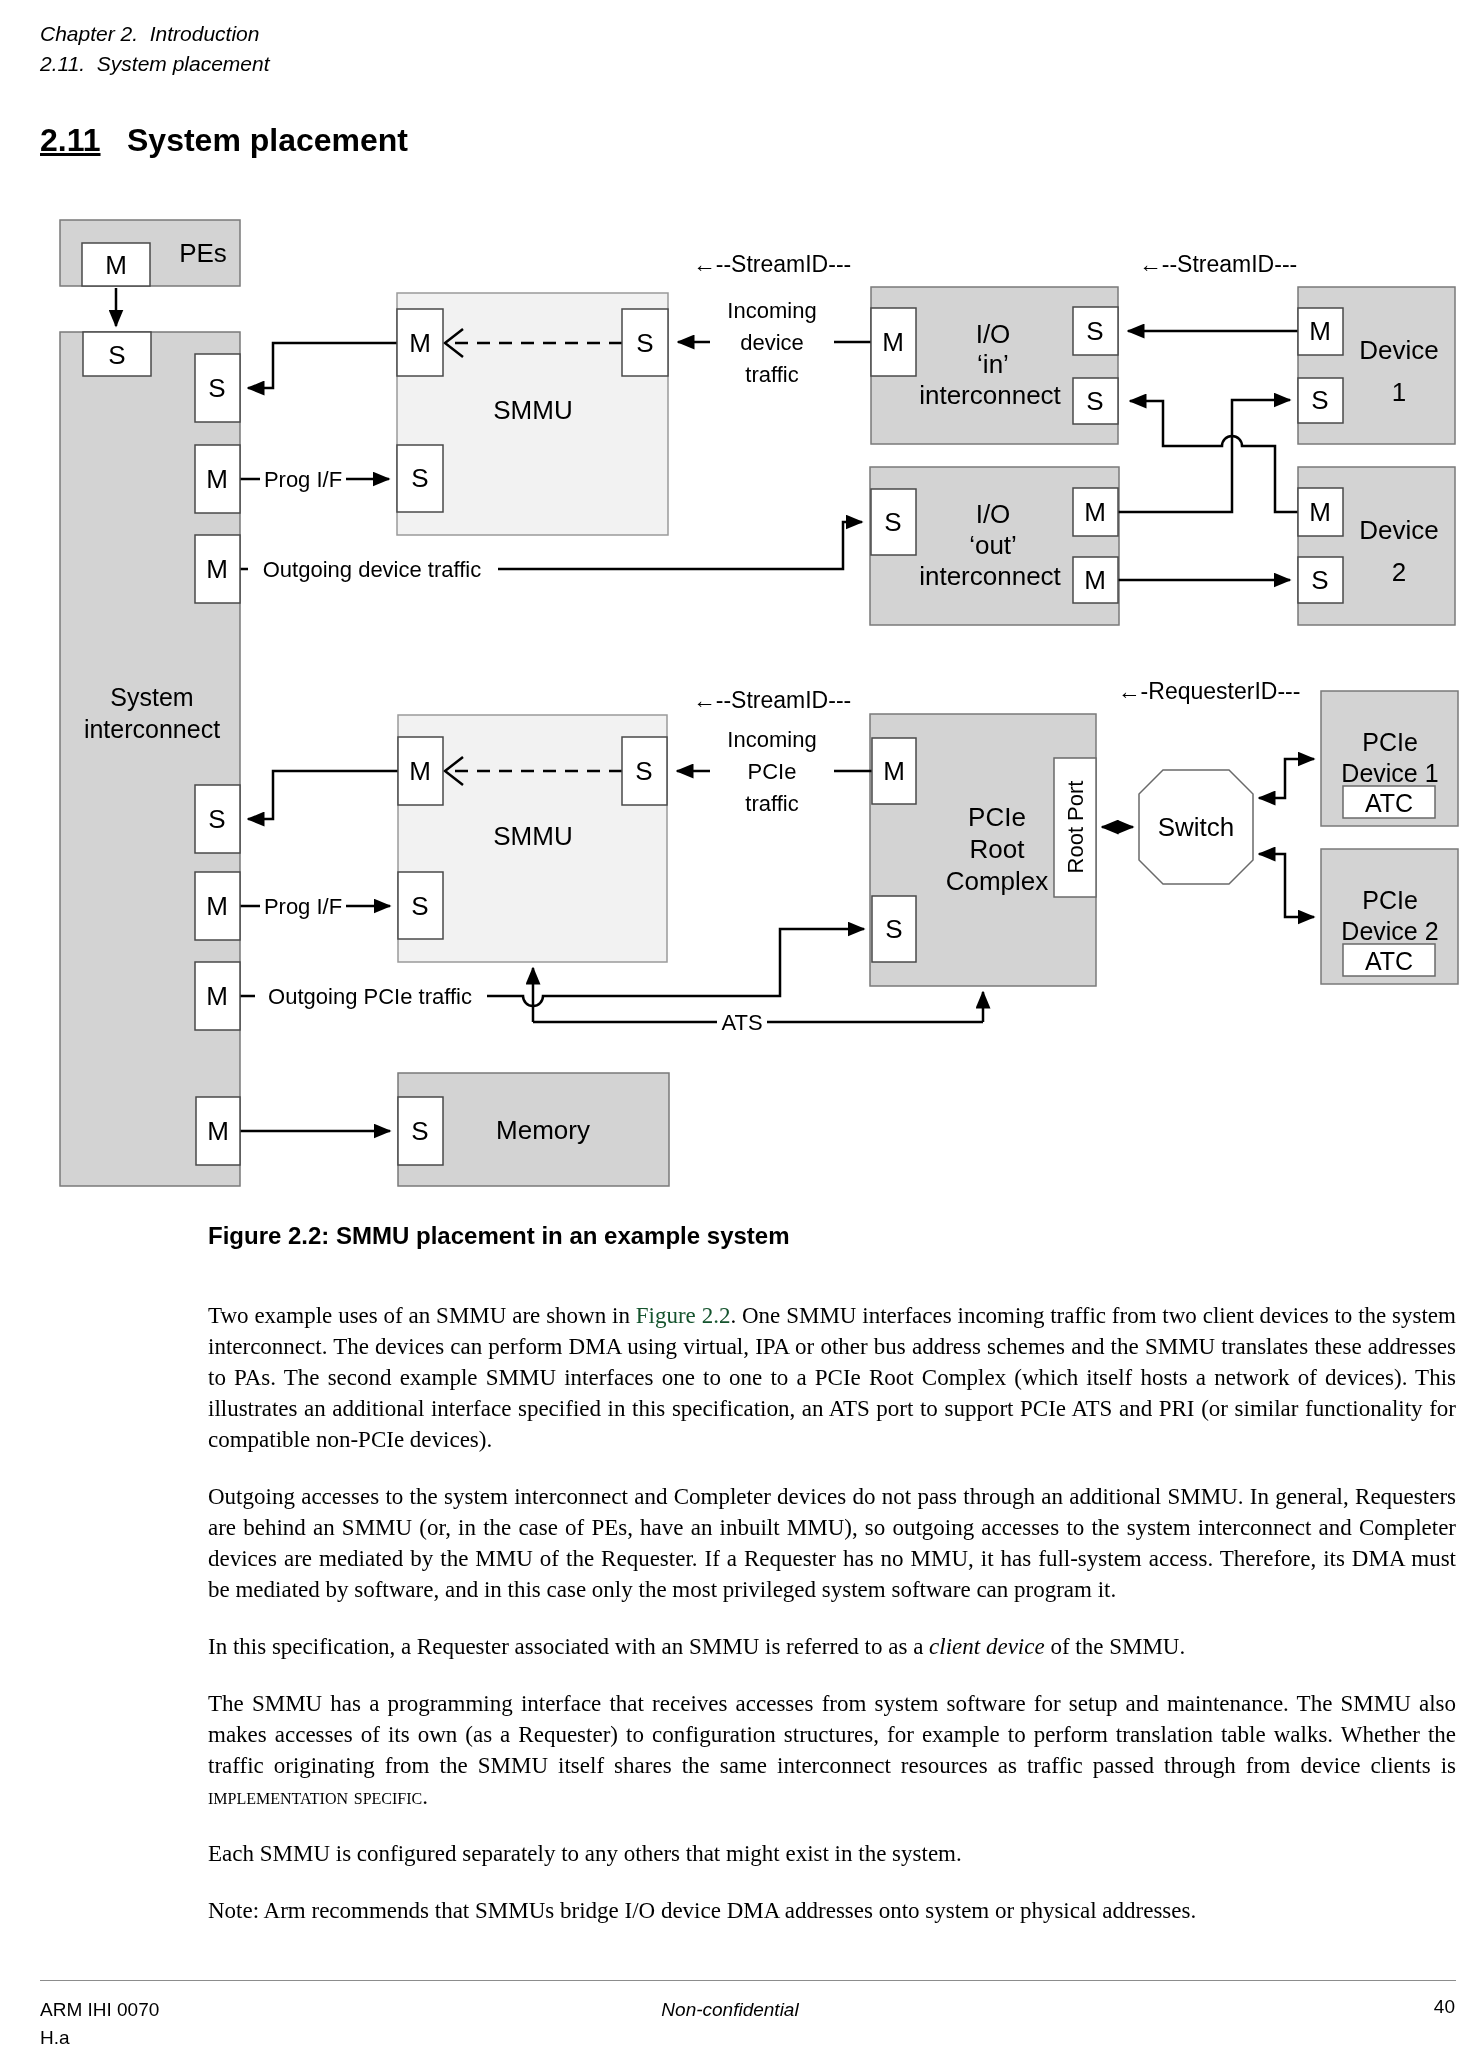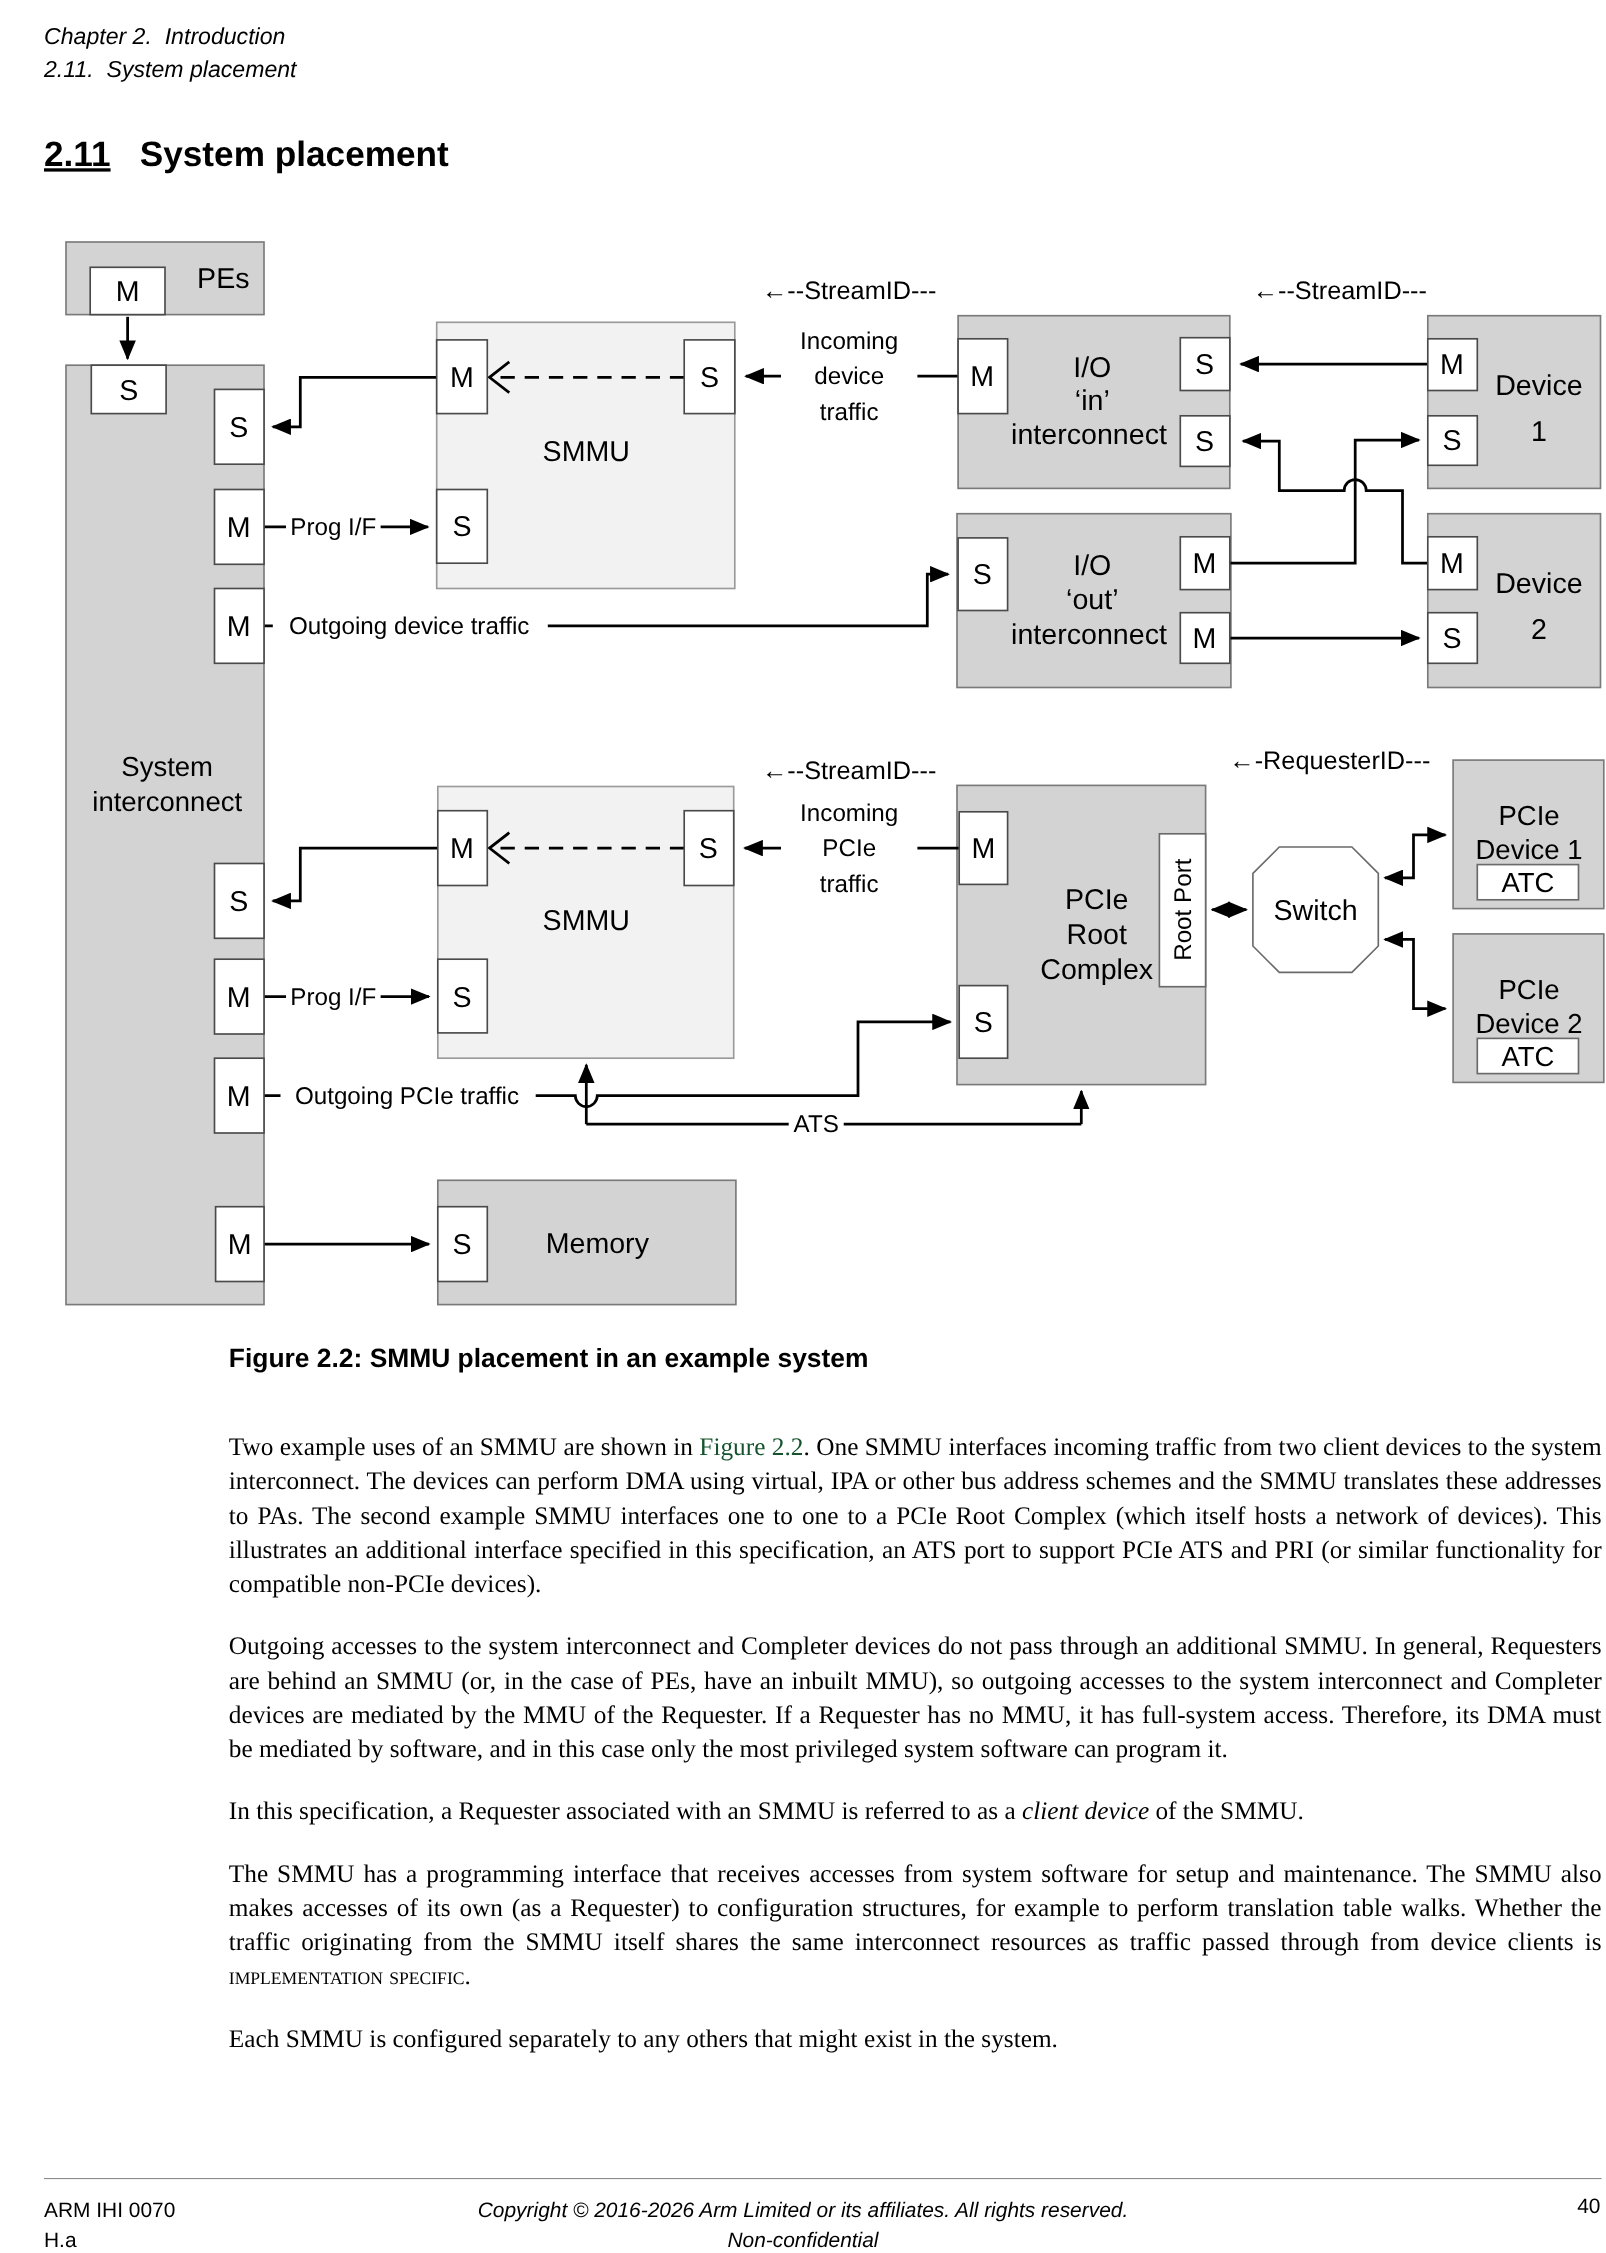--- a/index.html
+++ b/index.html
@@ -285,24 +285,24 @@
 </svg>
 
 <div class="caption">Figure 2.2: SMMU placement in an example system</div>
 
 <div class="body">
     <p><span>Two example uses of an SMMU are shown in </span><span class="link">Figure 2.2</span><span>. One SMMU interfaces incoming traffic from two client devices to the system interconnect. The devices can perform DMA using virtual, IPA or other bus address schemes and the SMMU translates these addresses to PAs. The second example SMMU interfaces one to one to a PCIe Root Complex (which itself hosts a network of devices). This illustrates an additional interface specified in this specification, an ATS port to support PCIe ATS and PRI (or similar functionality for compatible non-PCIe devices).</span></p>
     <p><span>Outgoing accesses to the system interconnect and Completer devices do not pass through an additional SMMU. In general, Requesters are behind an SMMU (or, in the case of PEs, have an inbuilt MMU), so outgoing accesses to the system interconnect and Completer devices are mediated by the MMU of the Requester. If a Requester has no MMU, it has full-system access. Therefore, its DMA must be mediated by software, and in this case only the most privileged system software can program it.</span></p>
     <p><span>In this specification, a Requester associated with an SMMU is referred to as a </span><span class="it">client device</span><span> of the SMMU.</span></p>
     <p><span>The SMMU has a programming interface that receives accesses from system software for setup and maintenance. The SMMU also makes accesses of its own (as a Requester) to configuration structures, for example to perform translation table walks.  Whether the traffic originating from the SMMU itself shares the same interconnect resources as traffic passed through from device clients is </span><span class="sc">implementation specific</span><span>.</span></p>
     <p><span>Each SMMU is configured separately to any others that might exist in the system.</span></p>
+    <p><span>Note:  Arm recommends that SMMUs bridge I/O device DMA addresses onto system or physical addresses.</span></p>
   </div>
 
 <div class="frule"></div>
 <div class="fleft">
   <div>ARM IHI 0070</div>
   <div>H.a</div>
 </div>
 <div class="fcenter">
-  <div>Copyright © 2016-2026 Arm Limited or its affiliates. All rights reserved.</div>
   <div>Non-confidential</div>
 </div>
 <div class="fright">40</div>
 
 </body></html>

